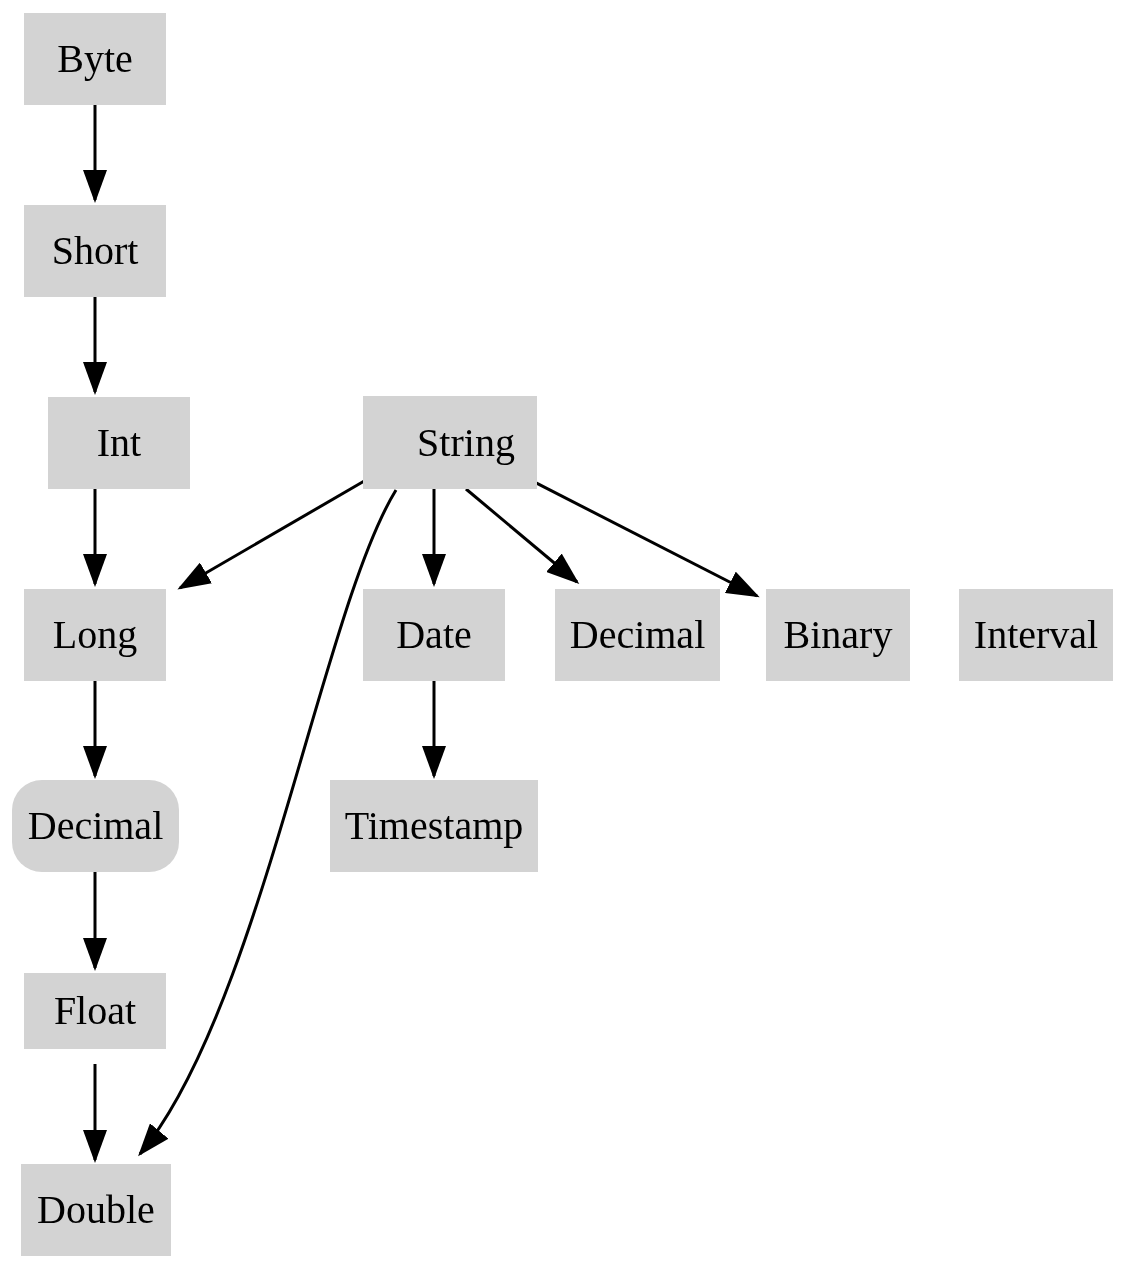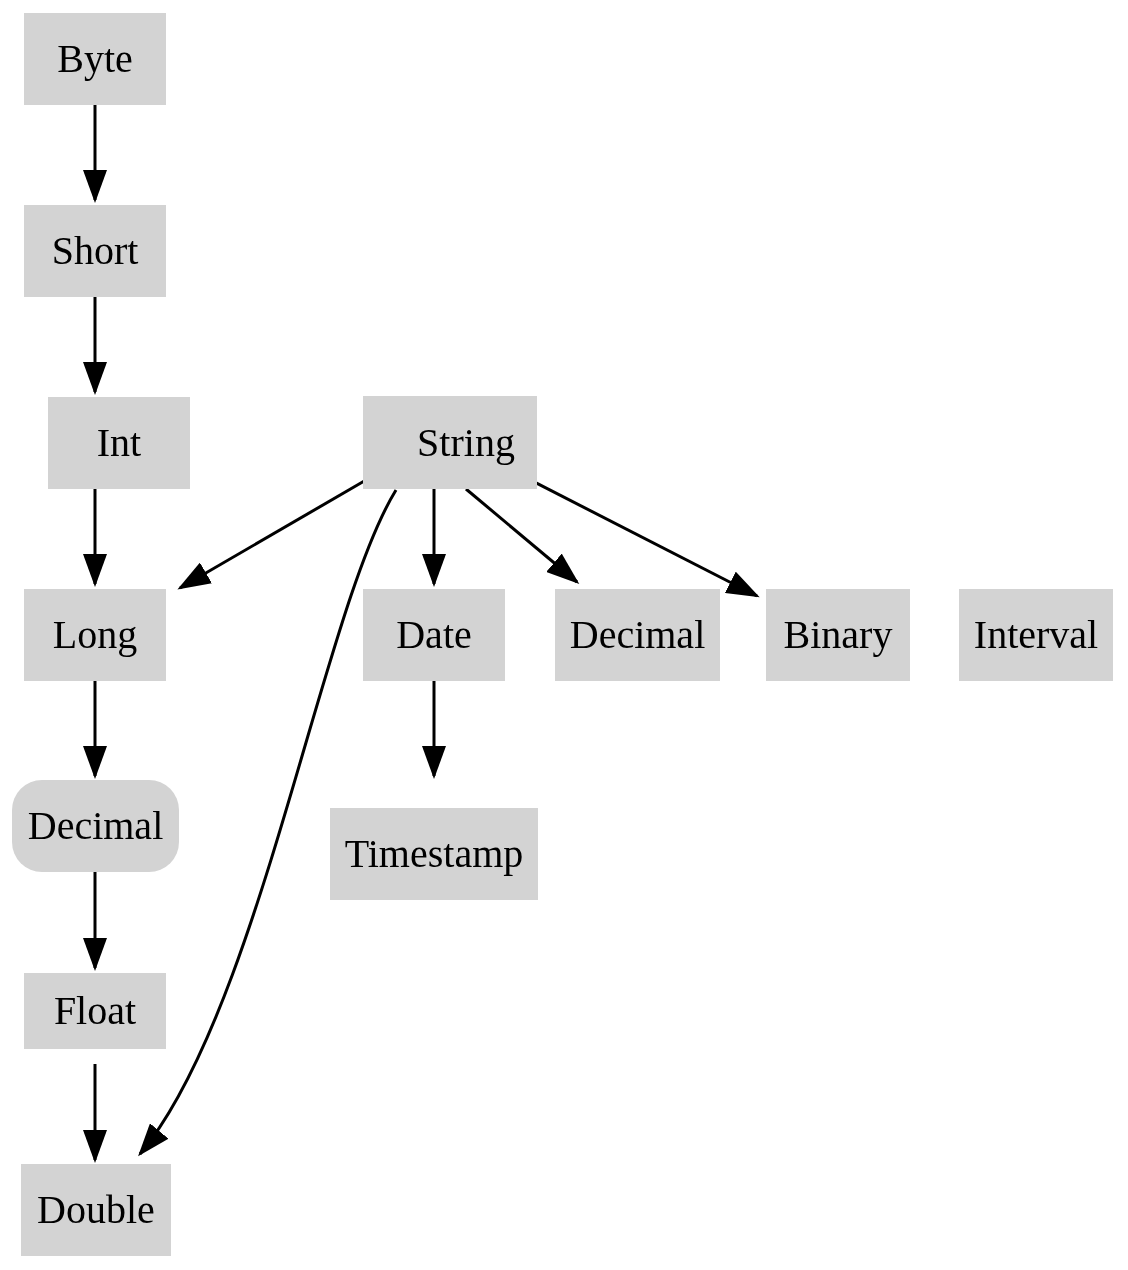--- a/index.html
+++ b/index.html
@@ -59,16 +59,16 @@
   <div class="node" style="left: 24px; top: 13px; width: 142px; height: 92px; background: rgb(211, 211, 211); color: rgb(0, 0, 0);">Byte</div>
   <div class="node" style="left: 24px; top: 205px; width: 142px; height: 92px; background: rgb(211, 211, 211); color: rgb(0, 0, 0); font-family: Liberation Serif, serif;">Short</div>
   <div class="node" style="left: 24px; top: 397px; width: 142px; height: 92px; background: rgb(211, 211, 211); color: rgb(0, 0, 0); margin-left: 24px;">Int</div>
   <div class="node" style="left: 363px; top: 396px; width: 142px; height: 93px; background: rgb(211, 211, 211); color: rgb(0, 0, 0); padding-left: 32px;">String</div>
   <div class="node" style="left: 24px; top: 589px; width: 142px; height: 92px; background: rgb(211, 211, 211); color: rgb(0, 0, 0);">Long</div>
   <div class="node" style="left: 363px; top: 589px; width: 142px; height: 92px; background: rgb(211, 211, 211); color: rgb(0, 0, 0);">Date</div>
   <div class="node" style="left: 555px; top: 589px; width: 165px; height: 92px; background: rgb(211, 211, 211); color: rgb(0, 0, 0);">Decimal</div>
   <div class="node" style="left: 766px; top: 589px; width: 144px; height: 92px; background: rgb(211, 211, 211); color: rgb(0, 0, 0); text-align: right;">Binary</div>
   <div class="node" style="left: 959px; top: 589px; width: 154px; height: 92px; background: rgb(211, 211, 211); color: rgb(0, 0, 0);">Interval</div>
   <div class="node" style="left: 12px; top: 780px; width: 167px; height: 92px; background: rgb(211, 211, 211); color: rgb(0, 0, 0); border-radius: 30px;">Decimal</div>
-  <div class="node" style="left: 330px; top: 780px; width: 208px; height: 92px; background: rgb(211, 211, 211); color: rgb(0, 0, 0); margin-top: 28px;">Timestamp</div>
+  <div class="node" style="left: 330px; top: 780px; width: 208px; height: 92px; background: rgb(211, 211, 211); color: rgb(0, 0, 0);">Timestamp</div>
   <div class="node" style="left: 24px; top: 973px; width: 142px; height: 76px; background: rgb(211, 211, 211); color: rgb(0, 0, 0);">Float</div>
   <div class="node" style="left: 21px; top: 1164px; width: 150px; height: 92px; background: rgb(211, 211, 211); color: rgb(0, 0, 0);">Double</div>
 </div>
 
 </body></html>

